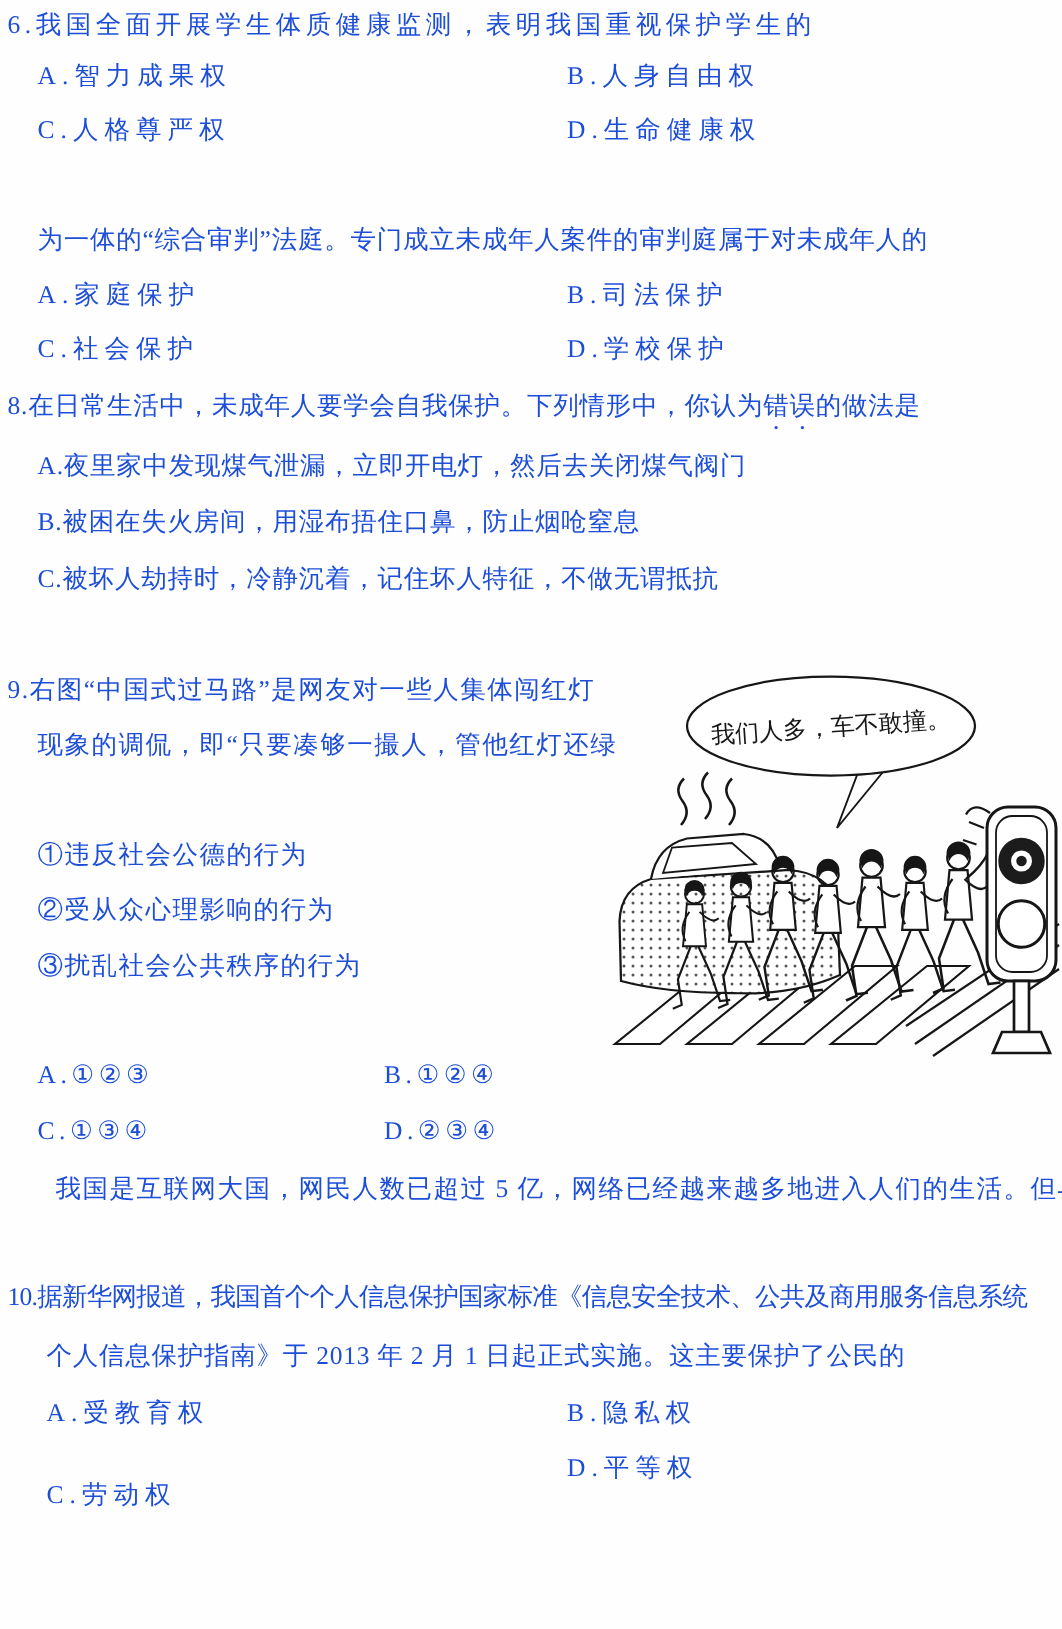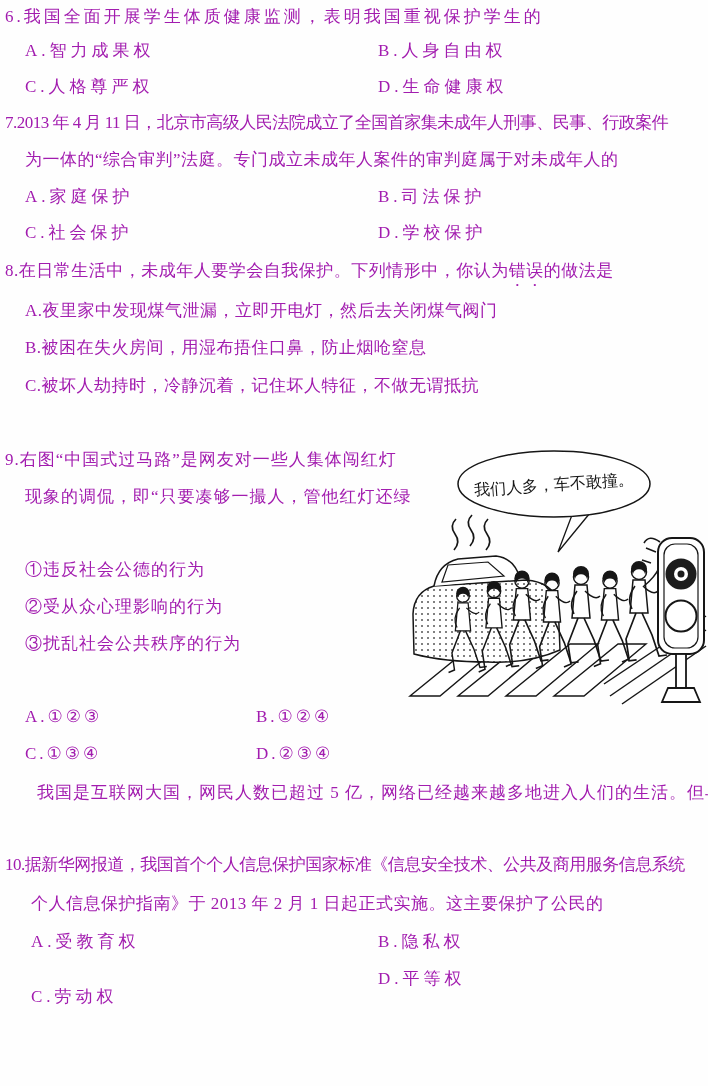--- a/index.html
+++ b/index.html
@@ -1,21 +1,21 @@
 <!DOCTYPE html>
 <html><head>
 <meta charset="utf-8">
 <style>
   html,body{margin:0;padding:0;background:#ffffff;}
   .page{
     position:relative;
     width:708px;height:1086px;
     background:#fefefe;
     font-family:"Liberation Serif","DejaVu Serif",serif;
-    color:#a21caf;
+    color:#1d4ed8;
     overflow:hidden;
   }
   .ln{
     position:absolute;
     font-size:17px;
     line-height:1;
     white-space:nowrap;
     letter-spacing:0.5px;
   }
   .sp1{letter-spacing:1px;}
@@ -39,21 +39,20 @@
 <body>
 
 <div class="page">
 
   <div class="ln sp3" style="left:5px;top:8px">6.我国全面开展学生体质健康监测，表明我国重视保护学生的</div>
   <div class="ln sp4" style="left:25px;top:42px">A.智力成果权</div>
   <div class="ln sp4" style="left:378px;top:42px">B.人身自由权</div>
   <div class="ln sp4" style="left:25px;top:78px">C.人格尊严权</div>
   <div class="ln sp4" style="left:378px;top:78px">D.生命健康权</div>
 
-  <div class="ln tight" style="left:5px;top:114px">7.2013 年 4 月 11 日，北京市高级人民法院成立了全国首家集未成年人刑事、民事、行政案件</div>
   <div class="ln" style="left:25px;top:151px">为一体的“综合审判”法庭。专门成立未成年人案件的审判庭属于对未成年人的</div>
   <div class="ln sp4" style="left:25px;top:188px">A.家庭保护</div>
   <div class="ln sp4" style="left:378px;top:188px">B.司法保护</div>
   <div class="ln sp4" style="left:25px;top:224px">C.社会保护</div>
   <div class="ln sp4" style="left:378px;top:224px">D.学校保护</div>
 
   <div class="ln" style="left:5px;top:261px">
     <span>8.在日常生活中，未成年人要学会自我保护。下列情形中，你认为</span><span class="emph">错误</span><span>的做法是</span>
   </div>
   <div class="ln" style="left:25px;top:302px">A.夜里家中发现煤气泄漏，立即开电灯，然后去关闭煤气阀门</div>

